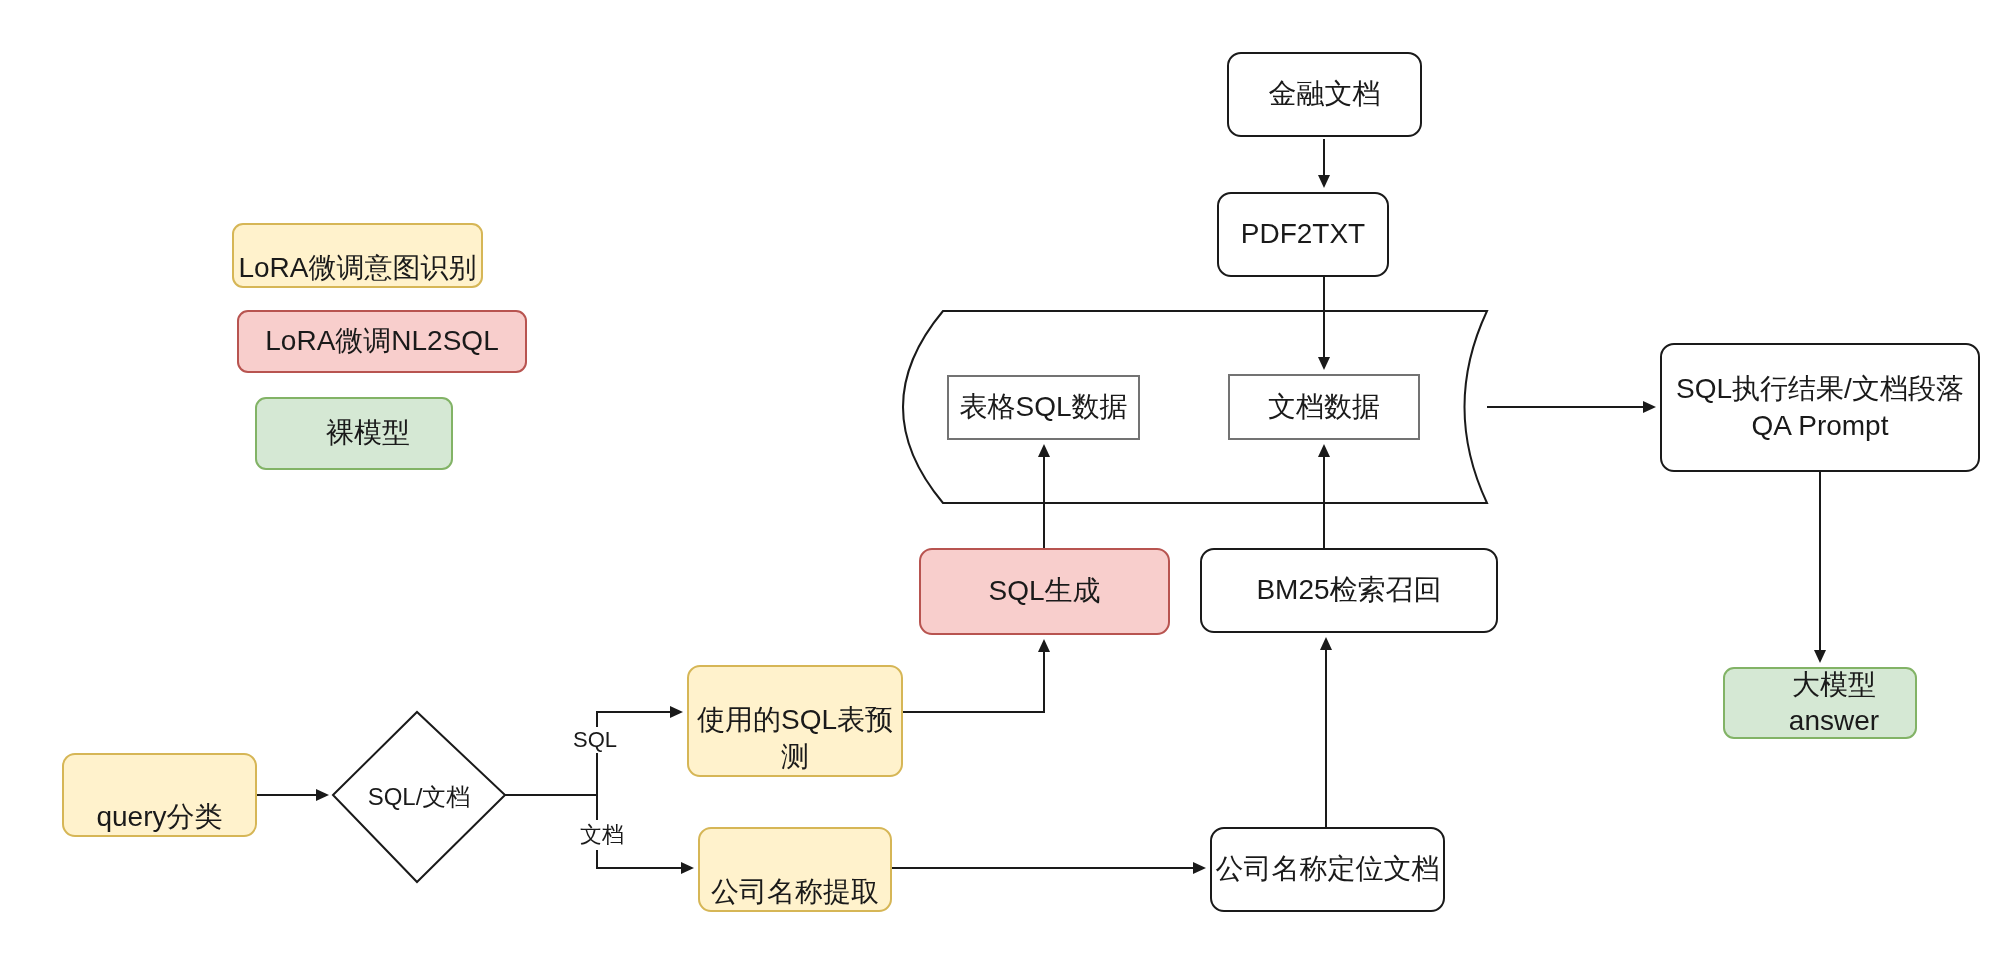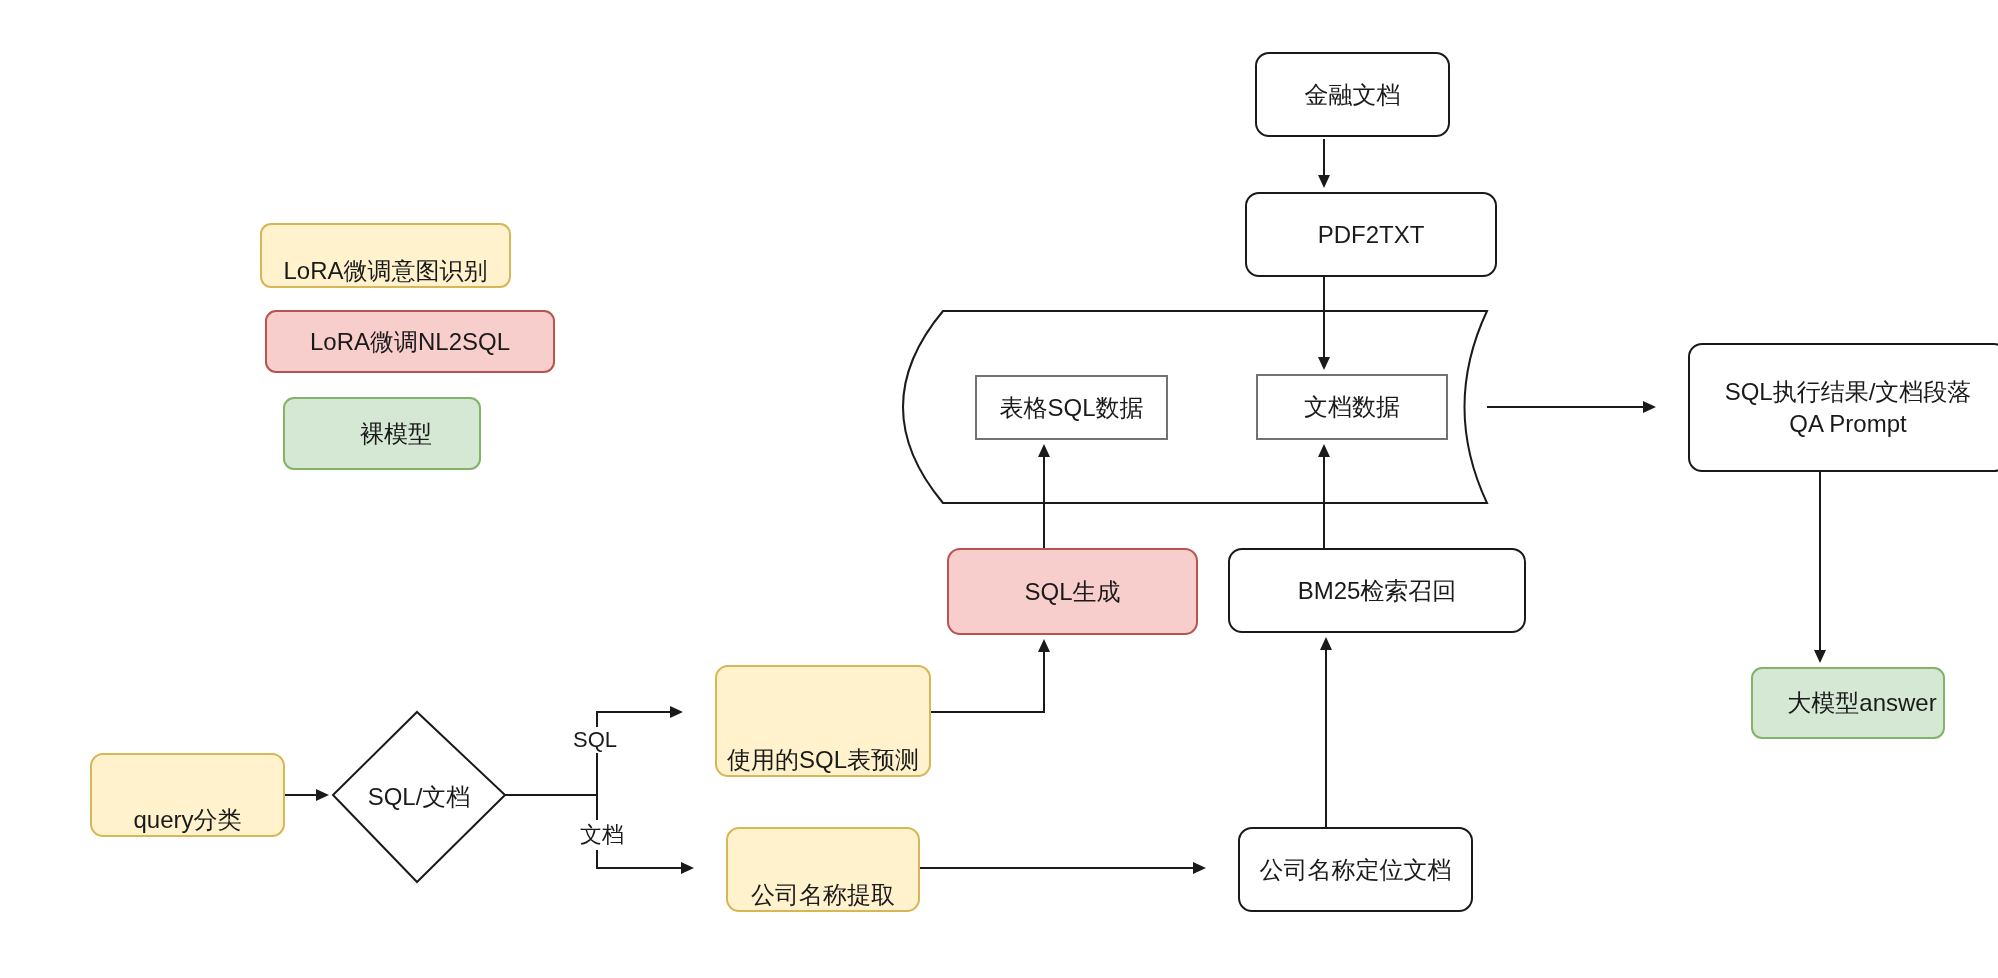--- a/index.html
+++ b/index.html
@@ -1,21 +1,21 @@
 <!DOCTYPE html>
 <html><head>
 <meta charset="utf-8">
 <style>
   html,body{margin:0;padding:0;background:#ffffff;}
   body{font-family:"Liberation Sans", sans-serif;}
   .canvas{position:relative;width:1998px;height:978px;background:#ffffff;overflow:hidden;}
   .overlay{position:absolute;left:0;top:0;z-index:1;}
   .node{position:absolute;display:flex;align-items:center;justify-content:center;
-        text-align:center;font-size:24px;color:#1a1a1a;box-sizing:border-box;
-        background:#ffffff;z-index:2;line-height:1.3;margin-left:28px;}
+        text-align:center;font-size:28px;color:#1a1a1a;box-sizing:border-box;
+        background:#ffffff;z-index:2;line-height:1.3;}
   .rounded{border:2px solid #1a1a1a;border-radius:14px;}
   .sharp{border:2px solid #737373;}
   .yellow{background:#FFF2CC;border:2px solid #D6B656;border-radius:11px;align-items:flex-end;}
   .pink{background:#F8CECC;border:2px solid #B85450;border-radius:11px;}
   .green{background:#D5E8D4;border:2px solid #82B366;border-radius:11px;padding-left:28px;}
   .diamond-label{position:absolute;display:flex;align-items:center;justify-content:center;
         font-size:24px;color:#1a1a1a;z-index:2;}
   .edge-label{position:absolute;background:#ffffff;font-size:22px;color:#1a1a1a;
         padding:0 2px;z-index:3;}
   .two-line{flex-direction:column;}
@@ -67,21 +67,21 @@
   <div class="node pink" style="left:237px;top:310px;width:290px;height:63px">
     <span>LoRA微调NL2SQL</span>
   </div>
   <div class="node green" style="left:255px;top:397px;width:198px;height:73px">
     <span>裸模型</span>
   </div>
 
   <div class="node rounded" style="left:1227px;top:52px;width:195px;height:85px">
     <span>金融文档</span>
   </div>
-  <div class="node rounded" style="left:1217px;top:192px;width:252px;height:85px">
+  <div class="node rounded" style="left:1217px;top:192px;width:172px;height:85px">
     <span>PDF2TXT</span>
   </div>
 
   <div class="node sharp" style="left:947px;top:375px;width:193px;height:65px">
     <span>表格SQL数据</span>
   </div>
   <div class="node sharp" style="left:1228px;top:374px;width:192px;height:66px">
     <span>文档数据</span>
   </div>
 

